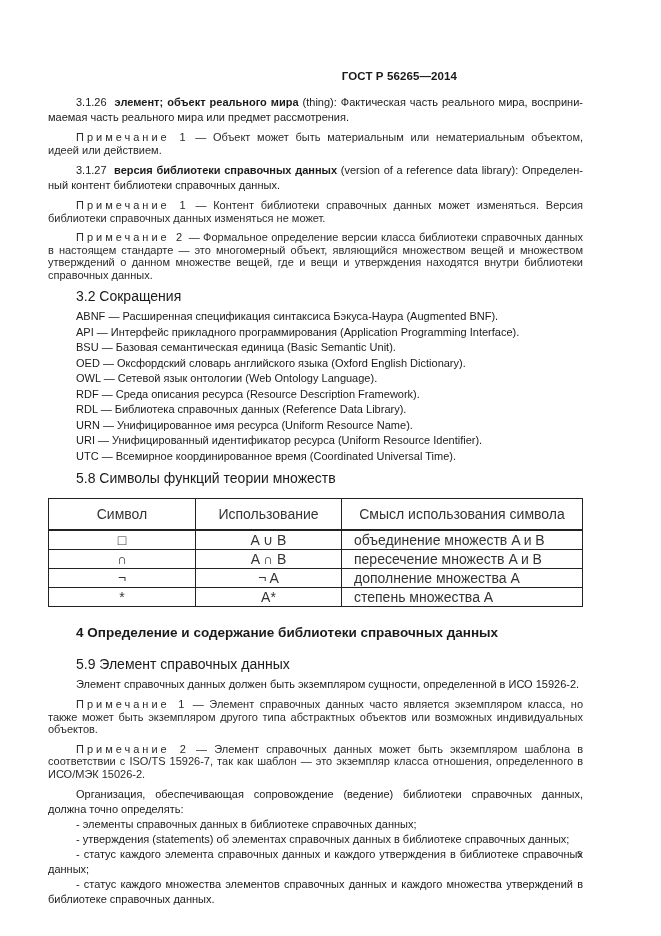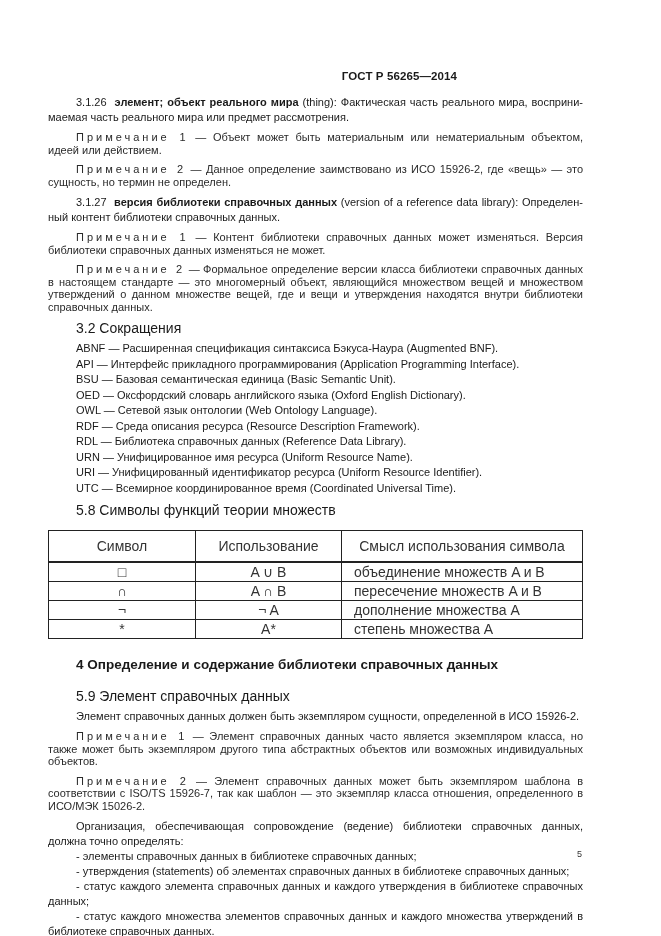--- a/index.html
+++ b/index.html
@@ -27,21 +27,20 @@
 </head>
 <body>
 
 <div class="page">
   <div class="hdr">ГОСТ Р 56265—2014</div>
 
   <div class="content">
 
     <p class="p"><span>3.1.26</span>&nbsp; <span class="b">элемент; объект реального мира</span><span> (thing):  Фактическая часть реального мира, восприни­маемая часть реального мира или предмет рассмотрения.</span></p>
     <p class="note"><span class="lbl">Примечание 1</span><span> — Объект может быть материальным или нематериальным объектом, идеей или дей­ствием.</span></p>
-    <p class="note"><span class="lbl">Примечание 2</span><span> — Данное определение заимствовано из ИСО 15926-2, где «вещь» — это сущность, но термин не определен.</span></p>
 
     <p class="p"><span>3.1.27</span>&nbsp; <span class="b">версия библиотеки справочных данных</span><span> (version of a reference data library):  Определен­ный контент библиотеки справочных данных.</span></p>
     <p class="note"><span class="lbl">Примечание 1</span><span> — Контент библиотеки справочных данных может изменяться. Версия библиотеки спра­вочных данных изменяться не может.</span></p>
     <p class="note"><span class="lbl">Примечание 2</span><span> — Формальное определение версии класса библиотеки справочных данных в настоя­щем стандарте — это многомерный объект, являющийся множеством вещей и множеством утверждений о данном множестве вещей, где и вещи и утверждения находятся внутри библиотеки справочных данных.</span></p>
 
     <div class="h3">3.2  Сокращения</div>
     <div>
       <div class="abbr">ABNF — Расширенная спецификация синтаксиса Бэкуса-Наура (Augmented BNF).</div>
       <div class="abbr">API — Интерфейс прикладного программирования (Application Programming Interface).</div>
       <div class="abbr">BSU — Базовая семантическая единица (Basic Semantic Unit).</div>

